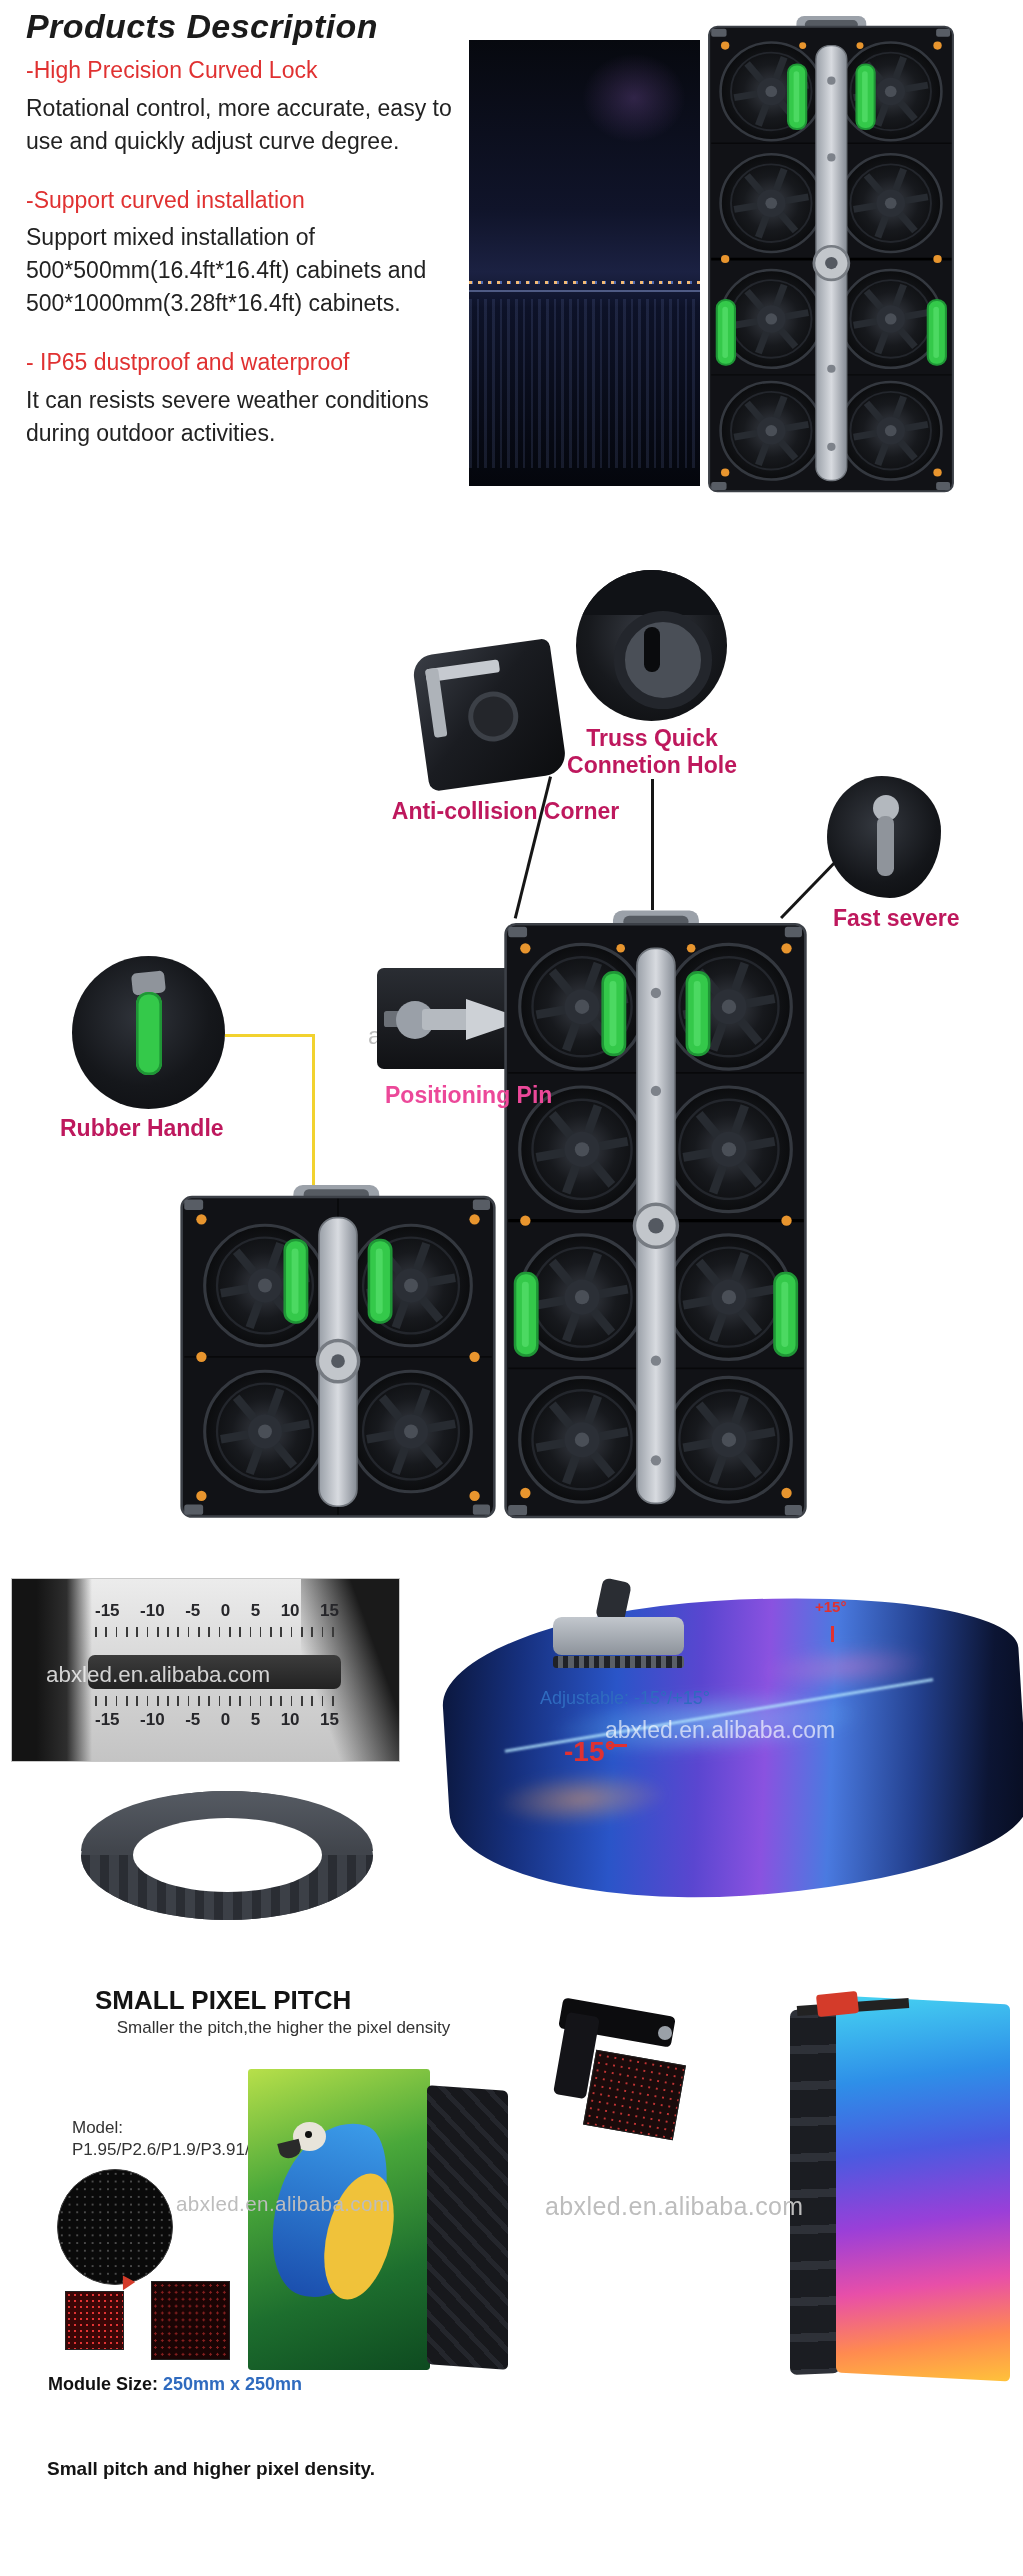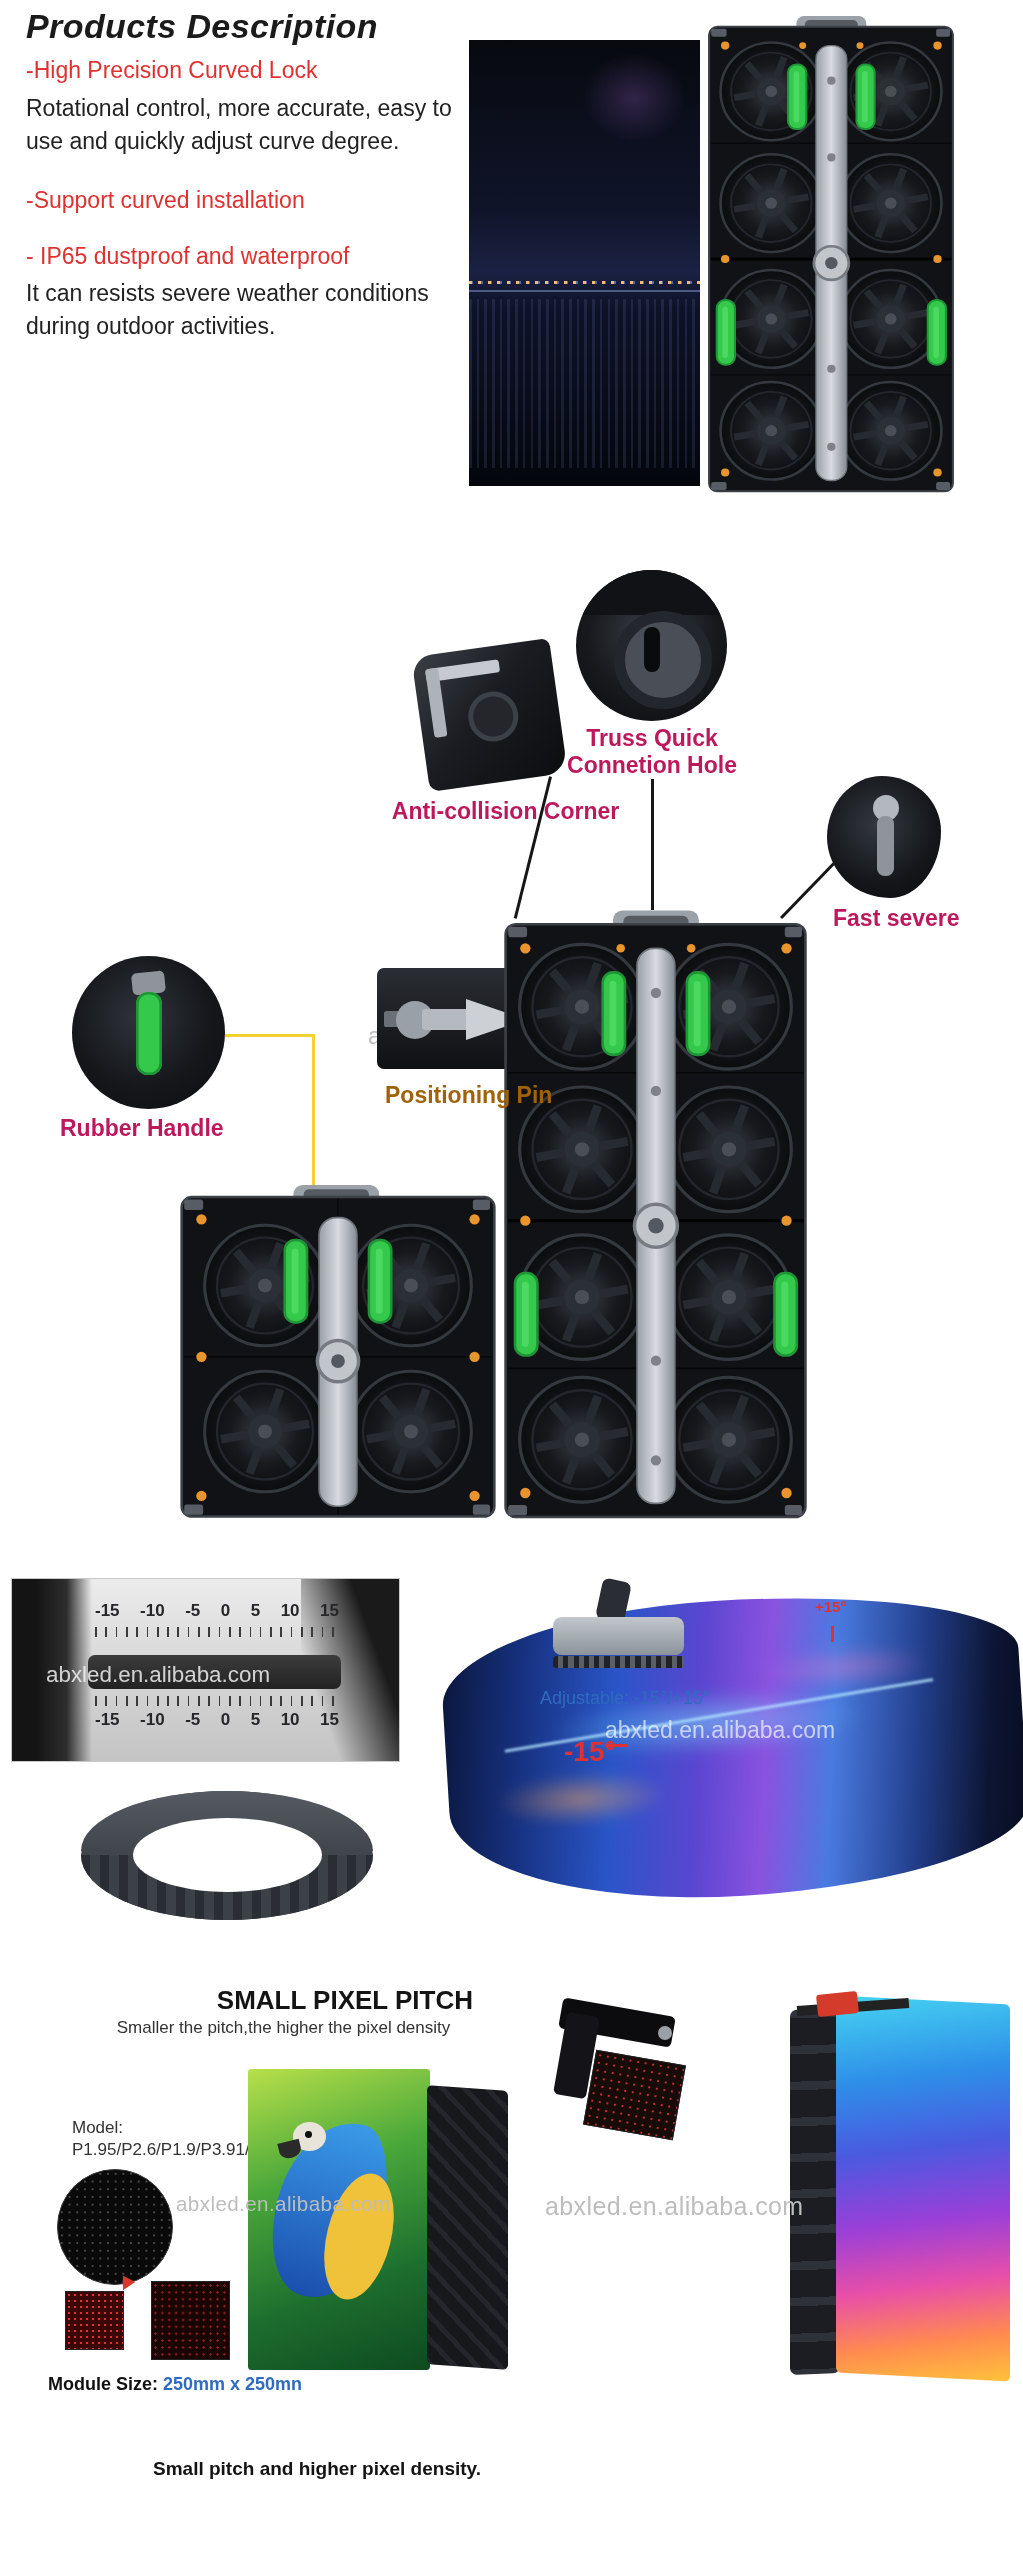--- a/index.html
+++ b/index.html
@@ -12,21 +12,21 @@
   .lbl{position:absolute;font-weight:bold;color:#be185d;font-size:23px;z-index:4;}
   .pre{white-space:pre-line;}
   .wm{position:absolute;color:#bdbdbd;font-size:24px;letter-spacing:0.4px;z-index:1;}
   .line{position:absolute;z-index:2;}
   .yline{background:#f2d22e;}
   .bline{background:#161616;}
   .dialrow{display:flex;justify-content:space-between;font-size:17px;font-weight:bold;color:#26262a;}
   .ticks{background:repeating-linear-gradient(90deg,#3a3a3a 0 1.7px,transparent 1.7px 10.3px);}
   .bluetxt{color:#2f6bbf;}
   .redtxt{color:#e03131;font-weight:bold;}
-  .cap{font-weight:bold;color:#141414;text-align:right;}
+  .cap{font-weight:bold;color:#141414;text-align:left;}
 </style>
 </head>
 <body>
 
 <svg width="0" height="0" style="position:absolute">
   <defs>
     <linearGradient id="spineG" x1="0" y1="0" x2="1" y2="0">
       <stop offset="0" stop-color="#9aa0a8"></stop>
         <stop offset="0.5" stop-color="#d8dbe0"></stop>
         <stop offset="1" stop-color="#868c95"></stop>
@@ -131,20 +131,21 @@
 
   <div class="abs page-title" style="left:26px;top:6.9px;">Products Description</div>
 
   <div class="abs" style="left:26px;top:57px;width:447px;">
     <div class="feat-block">
       <div class="feat-h">-High Precision Curved Lock</div>
       <div class="feat-b">Rotational control, more accurate, easy to use and quickly adjust curve degree.</div>
     </div>
     <div class="feat-block">
       <div class="feat-h">-Support curved installation</div>
+      <div class="feat-b">Support mixed installation of 500*500mm(16.4ft*16.4ft) cabinets and 500*1000mm(3.28ft*16.4ft) cabinets.</div>
     </div>
     <div class="feat-block">
       <div class="feat-h">- IP65 dustproof and waterproof</div>
       <div class="feat-b">It can resists severe weather conditions during outdoor activities.</div>
     </div>
   </div>
 
   <div class="abs" style="left:469px;top:40px;width:231px;height:446px;">
     <div class="abs" style="left:0;top:0;right:0;bottom:0;background:linear-gradient(180deg,#07090f 0%,#10142a 38%,#1b2142 52%,#0d1228 60%,#04060c 100%);"></div>
     <div class="abs" style="left:0;top:54%;width:100%;height:3.4px;background:repeating-linear-gradient(90deg,rgba(255,195,120,.95) 0 2.6px,rgba(120,160,255,.6) 2.6px 4.3px,transparent 4.3px 9.5px);"></div>
@@ -194,21 +195,21 @@
     <div class="abs" style="left:64px;top:36px;width:26px;height:83px;border-radius:12px;background:#34c94a;box-shadow:inset 0 0 0 2.6px #1f9636;"></div>
   </div>
   <div class="lbl" style="left:60px;top:1115px;width:206px;">Rubber Handle</div>
 
   <div class="abs" style="left:377px;top:968px;width:170px;height:101px;border-radius:6.9px;background:linear-gradient(180deg,#2a2d33,#101114);z-index:2;overflow:hidden;">
     <div class="abs" style="left:6.9px;top:43px;width:17px;height:15.5px;background:#6b7077;border-radius:2.6px;"></div>
     <div class="abs" style="left:19px;top:33px;width:38px;height:38px;border-radius:50%;background:#9aa0a8;"></div>
     <div class="abs" style="left:45px;top:41px;width:48px;height:20.6px;background:#b5bac0;border-radius:3.4px;"></div>
     <div class="abs" style="left:89px;top:31px;width:60px;height:41px;background:#cdd1d6;clip-path:polygon(0 0,100% 50%,0 100%);"></div>
   </div>
-  <div class="lbl" style="left:385px;top:1082px;width:189px;color:#a16207;">Positioning Pin</div>
+  <div class="lbl" style="left:385px;top:1082px;width:189px;color:#ec4899;">Positioning Pin</div>
 
   <svg class="abs" style="left:503px;top:910px;z-index:3;" width="305" height="611" viewBox="0 0 355 710">
       <use href="#cab-tall"></use>
     </svg>
   <svg class="abs" style="left:179px;top:1185px;z-index:3;" width="318" height="335" viewBox="0 0 370 390">
       <use href="#cab-small"></use>
     </svg>
 
   <div class="abs" style="left:11px;top:1578px;width:387px;height:182px;border:0.9px solid #c9c9c9;background:linear-gradient(180deg,#ececec,#d2d2d2 60%,#c4c4c4);overflow:hidden;">
     <div class="abs" style="left:-20.6px;top:0;width:101px;height:100%;background:linear-gradient(90deg,#141414 45%,#2e2e2e 75%,transparent);"></div>

